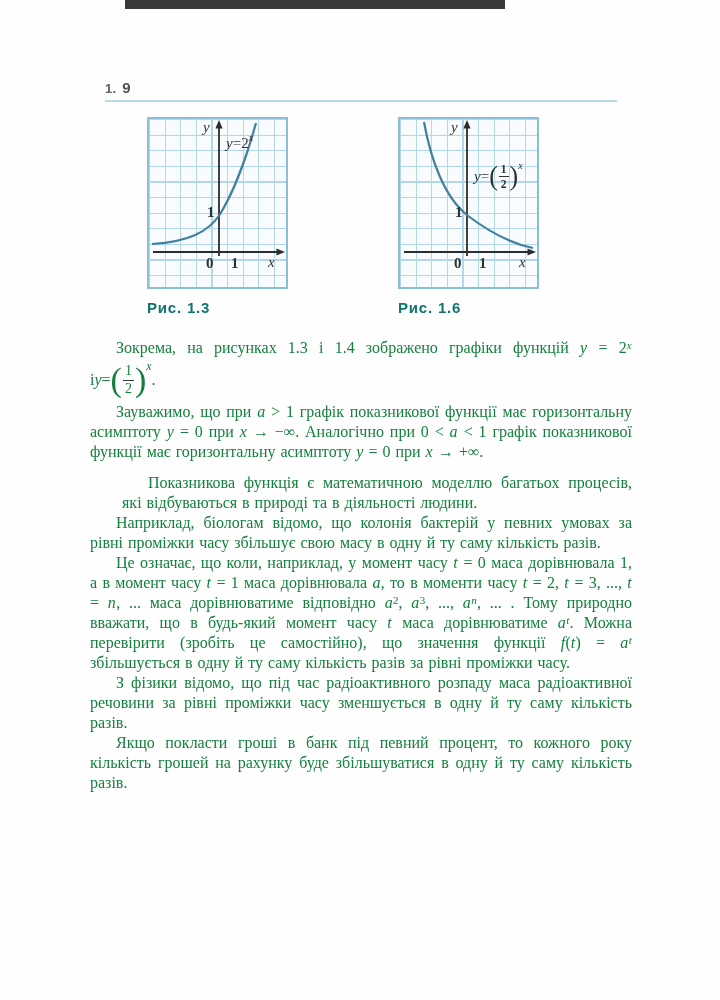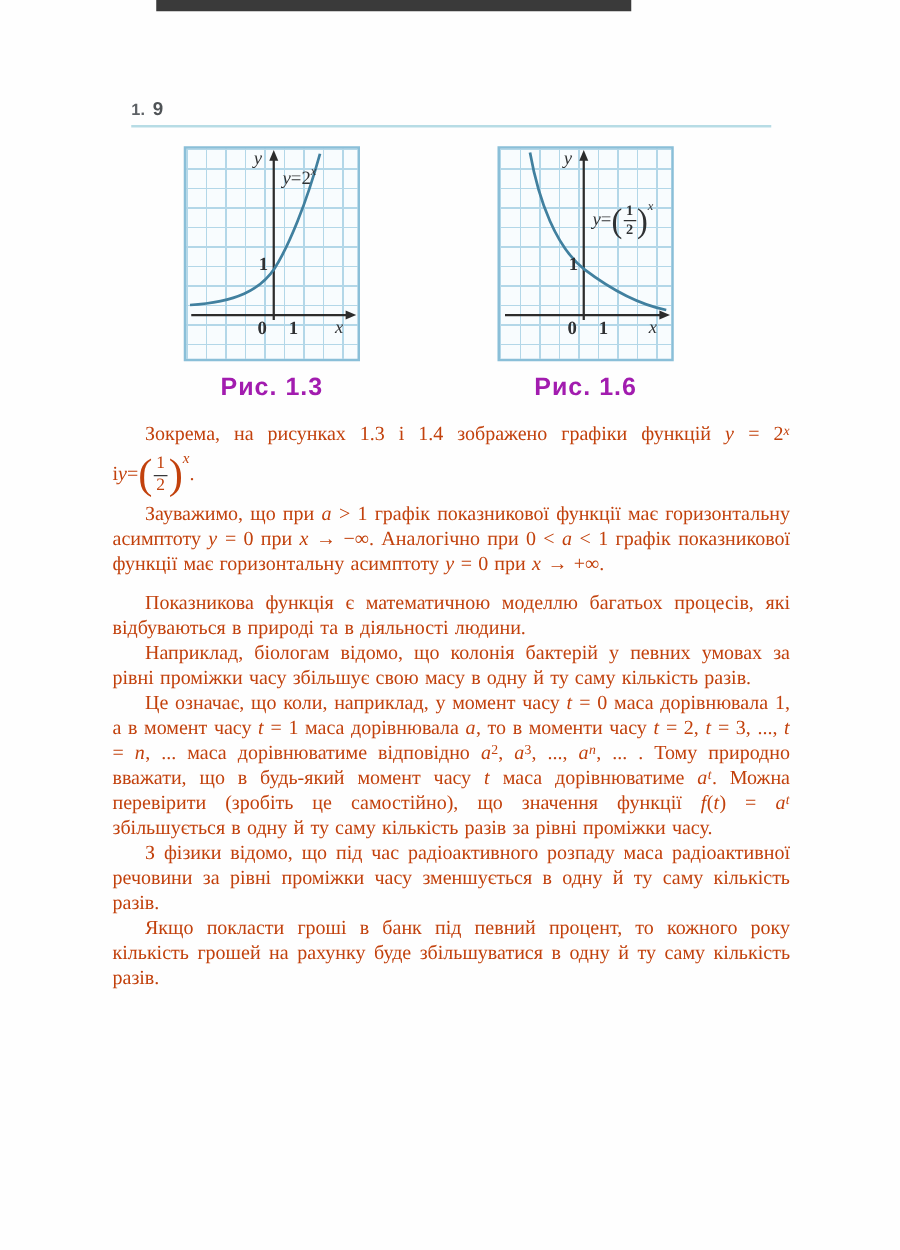--- a/index.html
+++ b/index.html
@@ -55,33 +55,33 @@
   .fig-eq .paren { font-size:26px; font-weight:400; line-height:0.9; transform:scaleY(1.05); }
   .frac {
     display:inline-flex; flex-direction:column; align-items:center;
     line-height:1.05; font-size:11.5px; margin:0 1px; font-weight:700;
   }
   .frac .num { padding:0 2px 1px; border-bottom:1px solid #2f3133; }
   .frac .den { padding-top:1px; }
   .exp { font-size:10px; font-style:italic; transform:translateY(-11px); display:inline-block; }
   .exp-sm { font-size:10px; font-style:italic; transform:translateY(-6px); display:inline-block; }
   .fig-caption {
-    margin-top:10px; text-align:center;
+    margin-top:10px; 
     font-family:"Liberation Sans", sans-serif;
-    font-weight:700; font-size:20px; letter-spacing:0.8px; color:#a21caf;
+    font-weight:700; font-size:15px; letter-spacing:0.8px; color:#0f766e;
   }
 
   
   .text-block {
     position:absolute; left:90px; top:338px; width:542px;
     font-size:16px; line-height:20px; text-align:justify;
-    word-spacing:0.06em; color:#c2410c;
+    word-spacing:0.06em; color:#15803d;
   }
   .para { text-indent:26px; }
-  .para.gap-before { margin-top:11px; }
+  .para.gap-before { margin-top:11px;margin-left:32px; }
   .para.justify-last { text-align-last:justify; }
   .para sup { font-size:11px; line-height:0; vertical-align:4px; }
   .para i { letter-spacing:0.3px; }
   .formula-line {
     display:flex; align-items:center; min-height:44px;
     text-indent:0; text-align:left;
   }
   .formula-line .paren { font-size:34px; font-weight:400; line-height:0.9; }
   .formula-line .frac { font-size:14px; font-weight:400; }
   .formula-line .frac .num { border-bottom-color:#38383a; }

